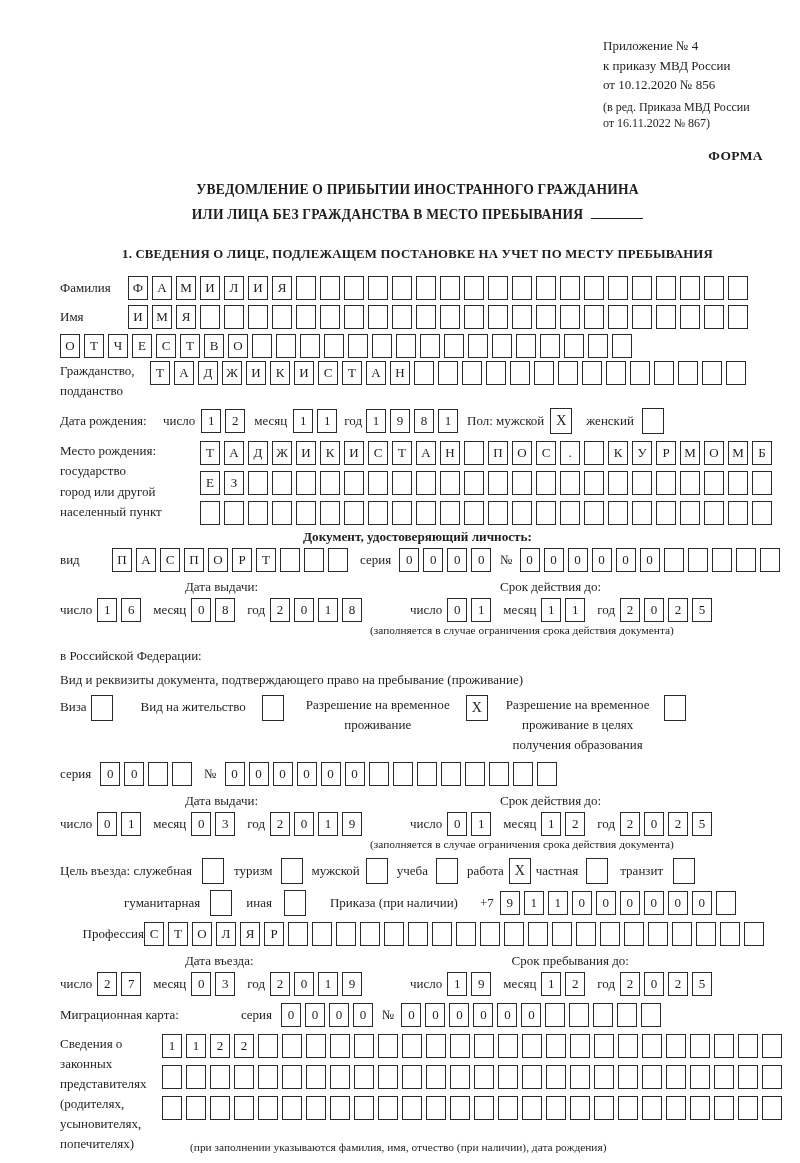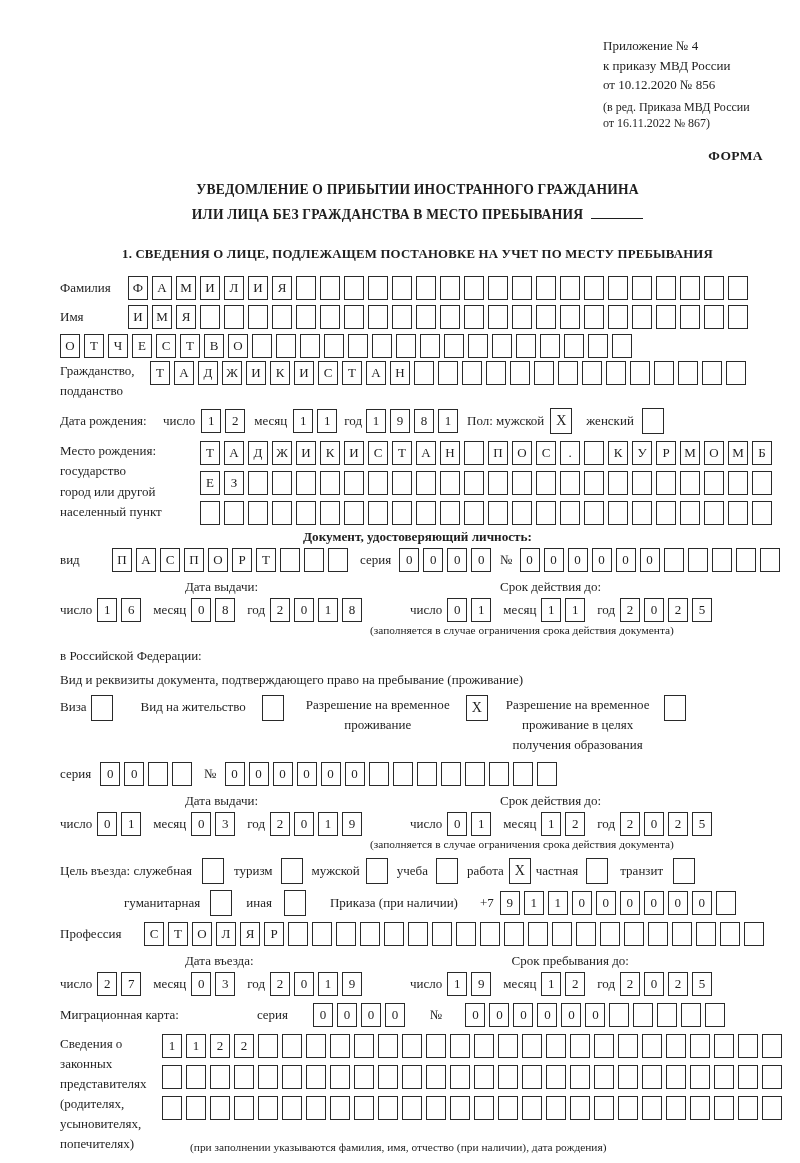--- a/index.html
+++ b/index.html
@@ -516,21 +516,21 @@
         <span class="cell">0</span>
         <span class="cell">0</span>
         <span class="cell">0</span>
         <span class="cell">0</span>
         <span class="cell">0</span>
         <span class="cell">0</span>
         <span class="cell"></span>
       </span>
   </div>
 
-  <div class="row" style="margin-top:6px;">
+  <div class="row" style="margin-top:6px;text-align:right;">
     <span class="lbl" style="width:84px;">Профессия</span>
     <span class="boxes">
         <span class="cell">С</span>
         <span class="cell">Т</span>
         <span class="cell">О</span>
         <span class="cell">Л</span>
         <span class="cell">Я</span>
         <span class="cell">Р</span>
         <span class="cell"></span>
         <span class="cell"></span>
@@ -593,21 +593,21 @@
       <span class="mlbl">год</span>
       <span class="boxes">
           <span class="cell">2</span>
           <span class="cell">0</span>
           <span class="cell">2</span>
           <span class="cell">5</span>
         </span>
     </span>
   </div>
 
-  <div class="row" style="margin-top:7px;gap:16px;">
+  <div class="row" style="margin-top:7px;">
     <span class="lbl">Миграционная карта:</span>
     <span class="lbl" style="margin:0 9px 0 62px;">серия</span>
     <span class="boxes">
         <span class="cell">0</span>
         <span class="cell">0</span>
         <span class="cell">0</span>
         <span class="cell">0</span>
       </span>
     <span class="lbl" style="margin:0 7px 0 9px;">№</span>
     <span class="boxes">

